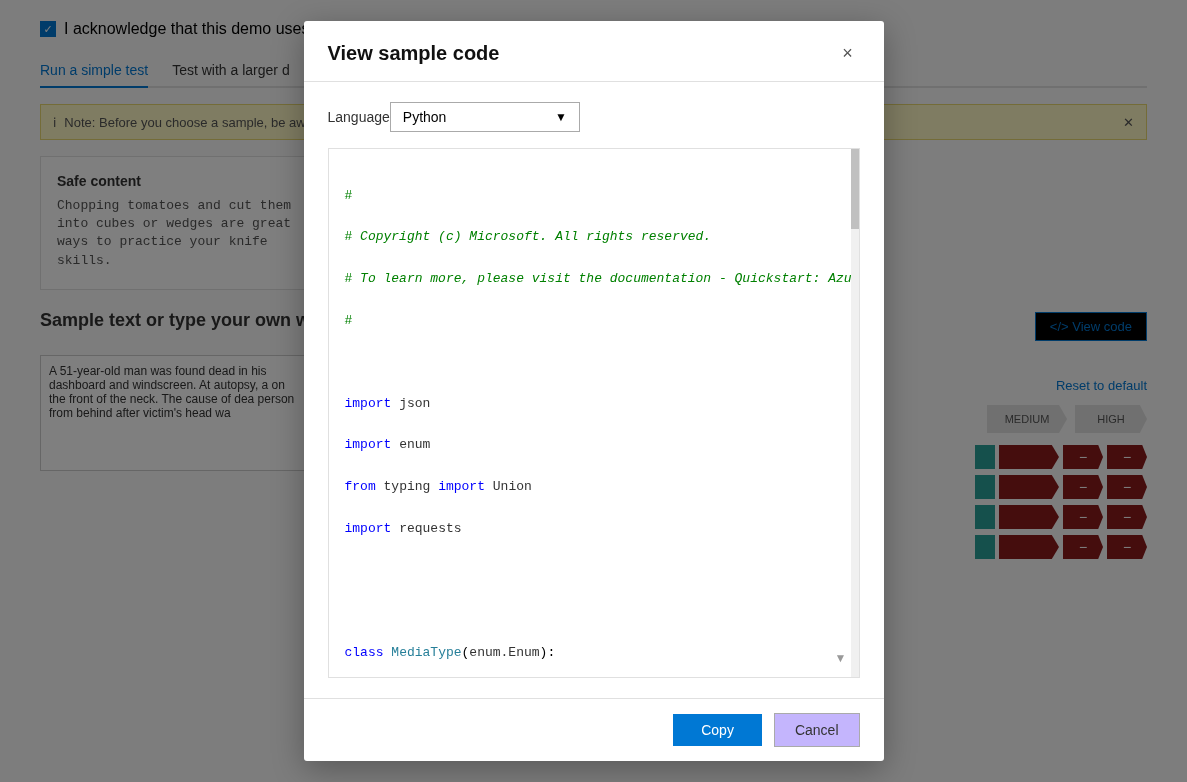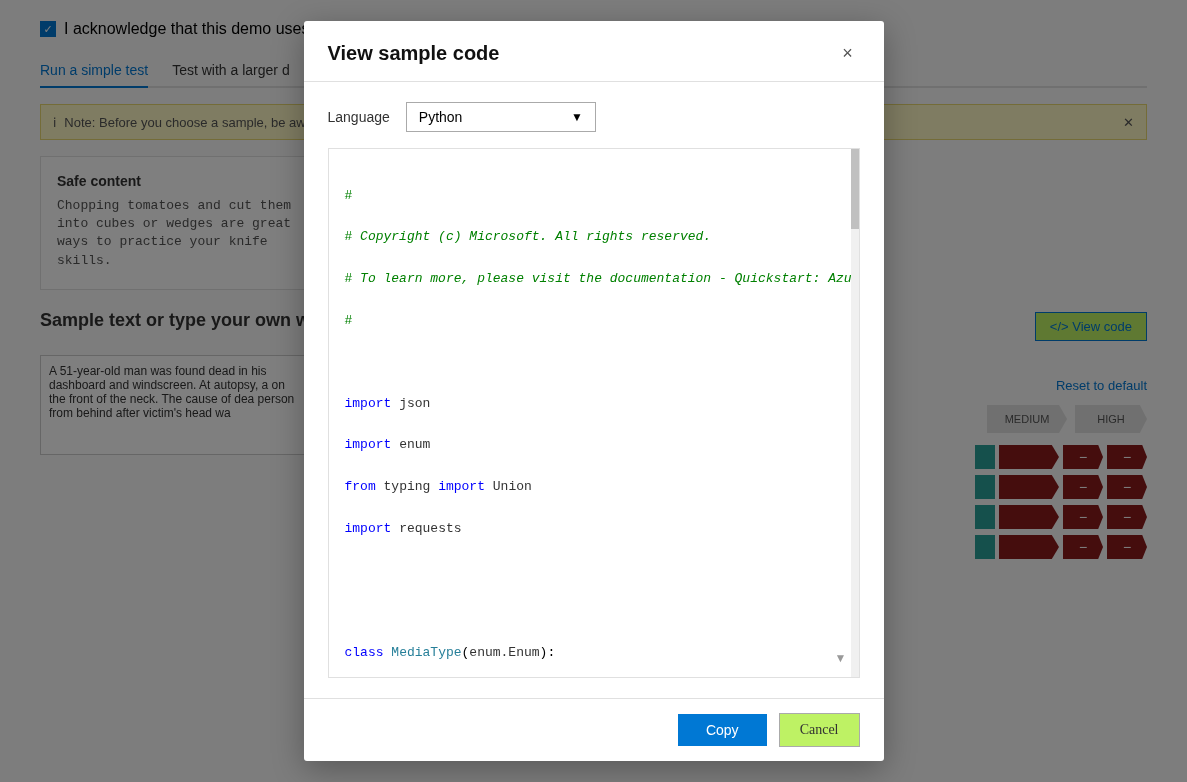--- a/index.html
+++ b/index.html
@@ -119,30 +119,30 @@
       color: #333;
       margin-bottom: 12px;
     }
 
     .bg-view-code-btn {
       display: flex;
       align-items: center;
       gap: 6px;
       border: 1px solid #0078d4;
       color: #0078d4;
-      background: #bef264;
+      background: #000000;
       padding: 6px 14px;
       font-size: 13px;
       cursor: pointer;
       float: right;
     }
 
     .bg-textarea {
       width: 270px;
-      height: 100px;
+      height: 116px;
       border: 1px solid #ccc;
       padding: 8px;
       font-size: 12px;
       color: #333;
       background: white;
       overflow: hidden;
     }
 
     .bg-reset {
       color: #0078d4;
@@ -208,21 +208,20 @@
       padding: 20px 24px;
       display: flex;
       flex-direction: column;
       flex: 1;
       overflow: hidden;
     }
 
     .language-row {
       display: flex;
       align-items: center;
-      gap: 16px;
       margin-bottom: 16px;
     }
 
     .language-label {
       font-size: 14px;
       color: #333;
       font-weight: 500;
     }
 
     .language-select {
@@ -295,27 +294,26 @@
       background: #0078d4;
       color: white;
       border: none;
       padding: 8px 28px;
       font-size: 14px;
       cursor: pointer;
       font-weight: 500;
     }
 
     .btn-cancel {
-      background: #bef264;
+      background: #c4b5fd;
       color: #333;
       border: 1px solid #aaa;
       padding: 8px 20px;
       font-size: 14px;
       cursor: pointer;
-      font-family: Liberation Serif, serif;
     }
 
     .scroll-arrow {
       position: absolute;
       bottom: 12px;
       right: 12px;
       color: #999;
       font-size: 12px;
     }
   </style>

